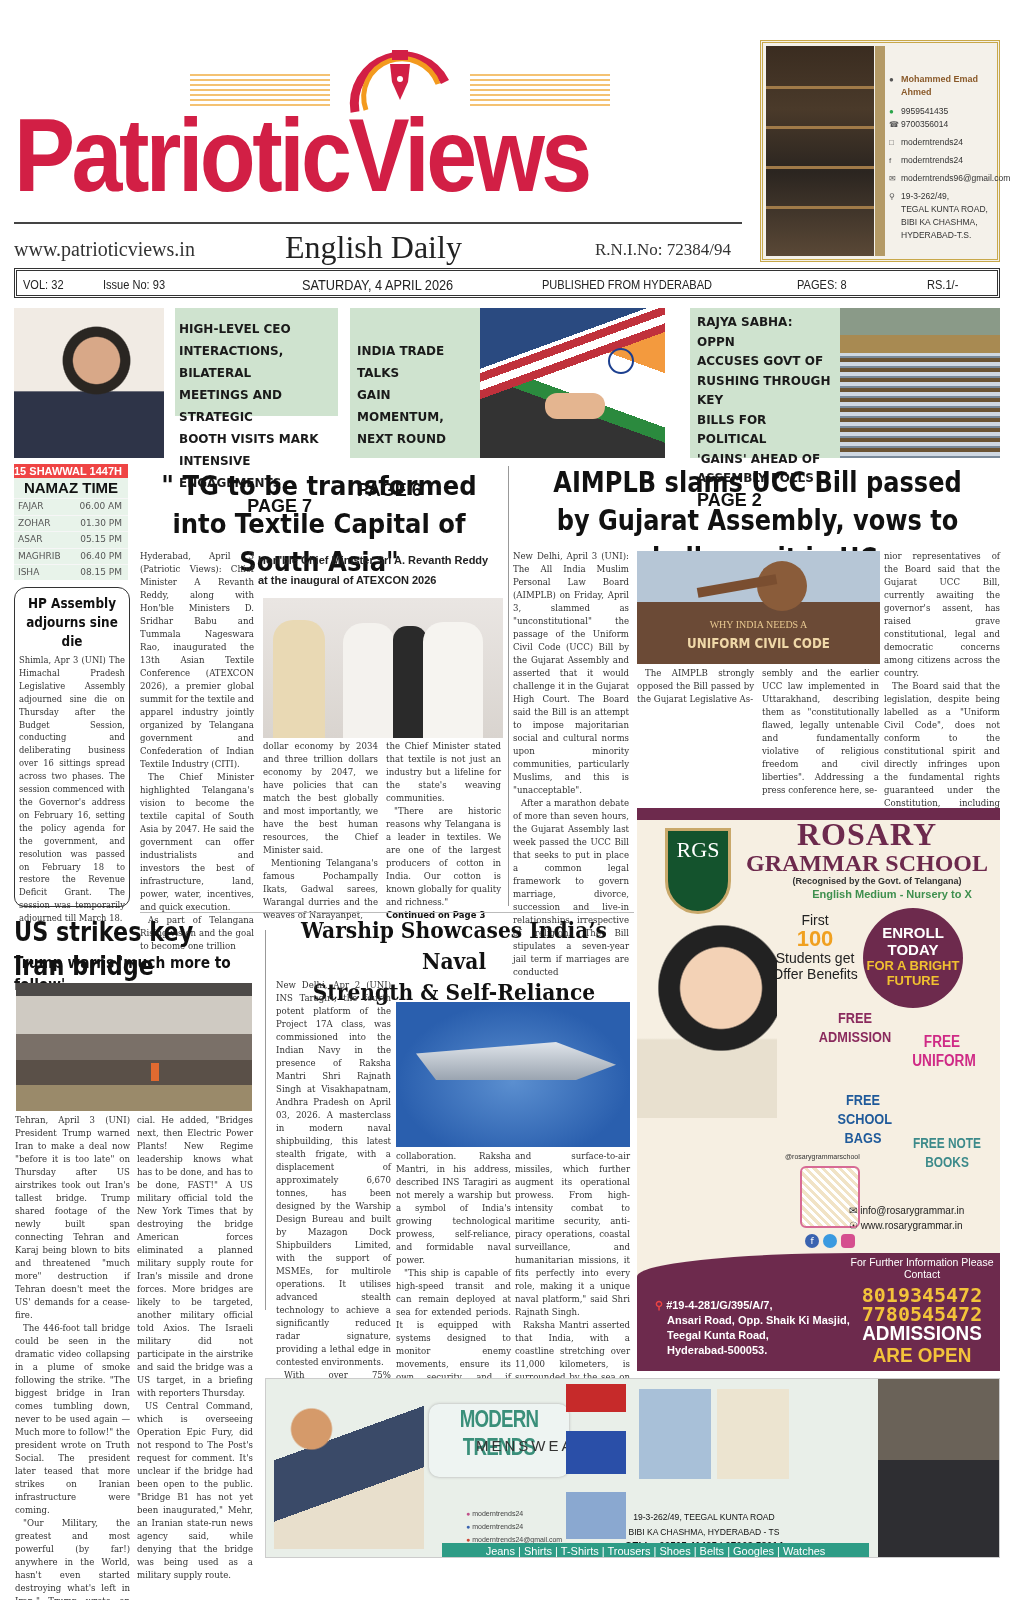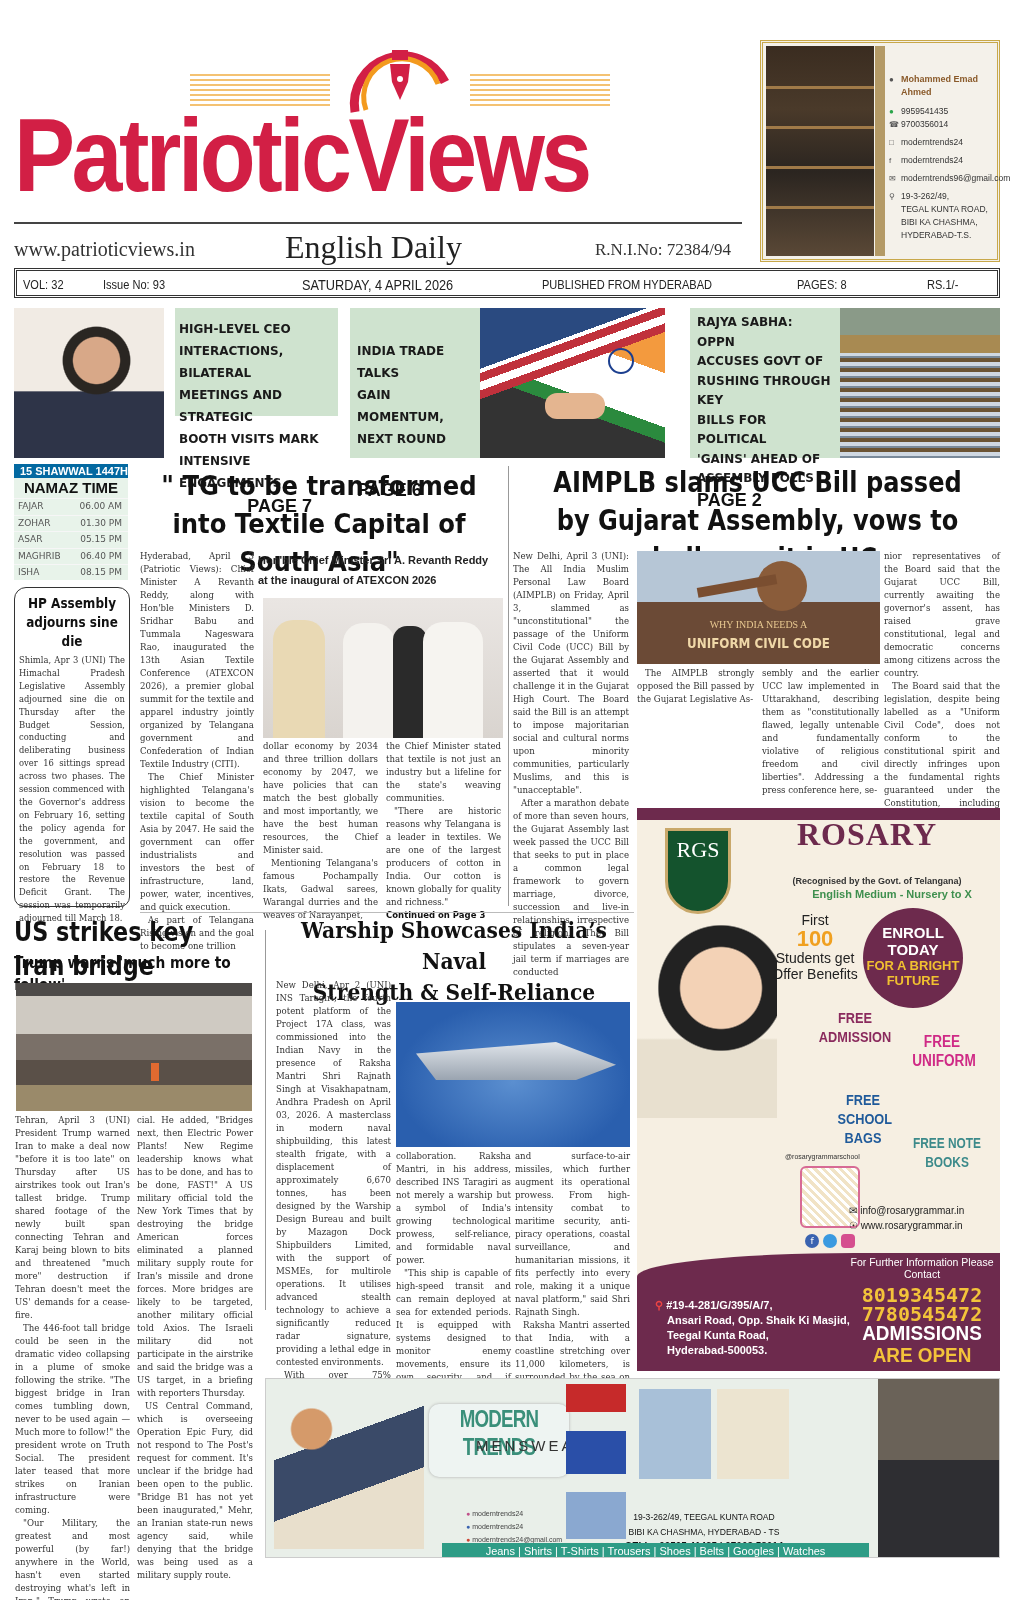--- a/index.html
+++ b/index.html
@@ -27,21 +27,21 @@
 
 #infobar{left:14px;top:268px;width:986px;height:30px;border:3px double #333;display:flex;align-items:center;font-family:"Liberation Sans",sans-serif;font-size:13px;color:#222}
 #infobar span{position:absolute;top:6px;transform:scaleX(0.85);transform-origin:left}
 
 .teaser-bg{background:#cfe3cf}
 .teaser-text{font-family:"DejaVu Sans",sans-serif;font-weight:bold;font-size:12px;line-height:22px;color:#1a1a1a}
 .page-ref{font-family:"Liberation Sans",sans-serif;font-weight:bold;font-size:18px;color:#111}
 .photo{overflow:hidden}
 
 #namaz{left:14px;top:464px;width:114px;height:116px;background:#e8f3ea}
-#namaz .hd{background:#0369a1;color:#fff;font-family:"Liberation Sans",sans-serif;font-weight:bold;font-size:11px;text-align:right;height:14px;line-height:14px}
+#namaz .hd{background:#ef4444;color:#fff;font-family:"Liberation Sans",sans-serif;font-weight:bold;font-size:11px;text-align:left;height:14px;line-height:14px}
 #namaz .title{font-family:"Liberation Sans",sans-serif;font-weight:bold;font-size:15px;text-align:center;color:#111;line-height:20px}
 #namaz .rowt{display:flex;justify-content:space-between;font-family:"DejaVu Sans",sans-serif;font-size:9px;color:#555;padding:0 6px 0 4px;line-height:15.5px;border-top:1px solid #f6f6f6}
 
 #hp-box{left:14px;top:587px;width:116px;height:320px;border:1.5px solid #333;border-radius:12px 12px 10px 10px}
 #hp-box h3{font-family:"DejaVu Sans",sans-serif;font-weight:bold;font-size:14px;text-align:center;line-height:19px;color:#111;margin-top:6px;transform:scaleX(.86)}
 .hl-black{font-family:"DejaVu Sans",sans-serif;font-weight:bold;color:#111}
 .vrule{position:absolute;width:1px;background:#999}
 .hrule{position:absolute;height:1px;background:#bbb}
 
 #rosary{left:637px;top:808px;width:363px;height:563px;background:#f6efe2;overflow:hidden}
@@ -296,20 +296,21 @@
 </div>
 <div class="col body-text" style="left:515px;top:1150px;width:115px">
   <p class="first">and surface-to-air missiles, which further augment its operational prowess. From high-intensity combat to maritime security, anti-piracy operations, coastal surveillance, and humanitarian missions, it fits perfectly into every role, making it a unique naval platform," said Shri Rajnath Singh.</p>
     <p>Raksha Mantri asserted that India, with a coastline stretching over 11,000 kilometers, is surrounded by the sea on three sides, and it cannot view its development in isolation from the ocean.</p>
 </div>
 
 <div id="rosary" class="abs">
   <div class="topband"></div>
   <div class="crest">RGS</div>
   <div class="name1">ROSARY</div>
+  <div class="name2">GRAMMAR SCHOOL</div>
   <div class="recog">(Recognised by the Govt. of Telangana)</div>
   <div class="medium">English Medium - Nursery to X</div>
   <div class="girl"></div>
   <div class="first"><span>First</span><b>100</b><span>Students get Offer Benefits</span></div>
   <div class="enroll">
       <div>ENROLL TODAY</div>
       <span>FOR A BRIGHT FUTURE</span>
     </div>
   <div class="free" style="left:168px;top:200px;width:100px;color:#8a2a5d">FREE ADMISSION</div>
   <div class="free" style="left:270px;top:224px;width:70px;color:#cf2a86;font-size:16px">FREE UNIFORM</div>

